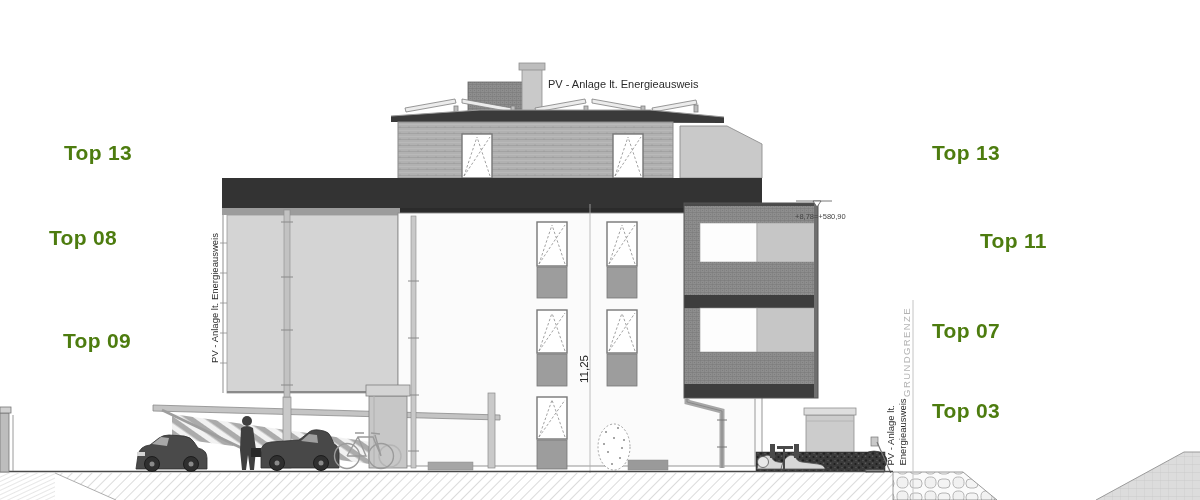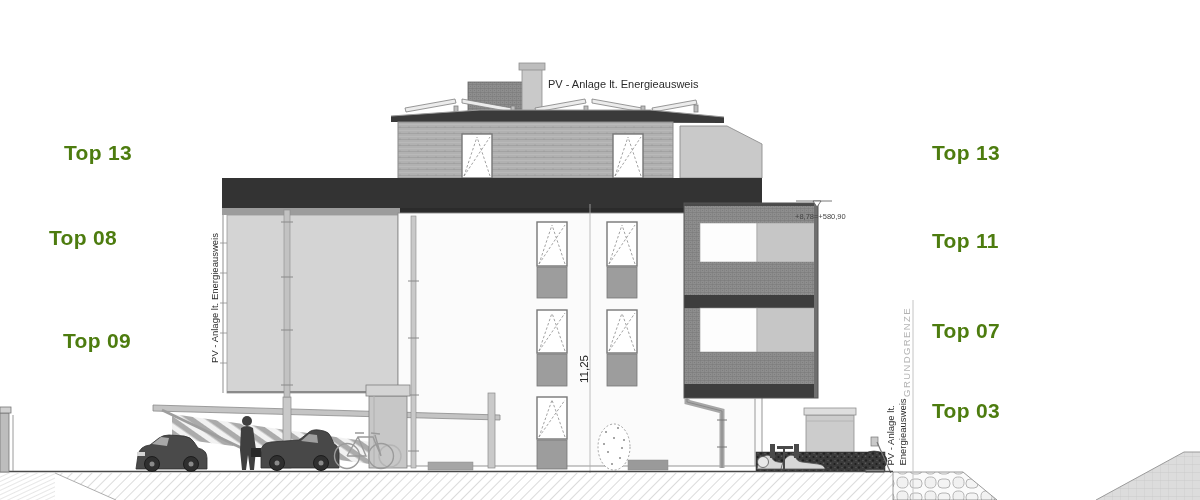--- a/index.html
+++ b/index.html
@@ -351,21 +351,21 @@
 </svg>
 
 
 <span class="txt" style="left:548px;top:78px;font-size:11px;color:#2b2b2b;">PV - Anlage lt. Energieausweis</span>
 
 <span class="txt unit-label" style="left:64px;top:141px;">Top 13</span>
 <span class="txt unit-label" style="left:49px;top:226px;">Top 08</span>
 <span class="txt unit-label" style="left:63px;top:329px;">Top 09</span>
 
 <span class="txt unit-label" style="left:932px;top:141px;">Top 13</span>
-<span class="txt unit-label" style="left:932px;top:229px;">Top 11</span>
+<span class="txt unit-label" style="left:980px;top:229px;">Top 11</span>
 <span class="txt unit-label" style="left:932px;top:319px;">Top 07</span>
 <span class="txt unit-label" style="left:932px;top:399px;">Top 03</span>
 
 <span class="txt" style="left:795px;top:188px;font-size:7.5px;color:#444;margin-top:24px;">+8,78=+580,90</span>
 
 <span class="txt rot" style="left:584px;top:369px;font-size:11.5px;color:#222;">11,25</span>
 
 <span class="txt rot small-note" style="left:214px;top:298px;">PV - Anlage lt. Energieausweis</span>
 
 <span class="txt rot gray-note" style="left:906px;top:352px;">GRUNDGRENZE</span>

